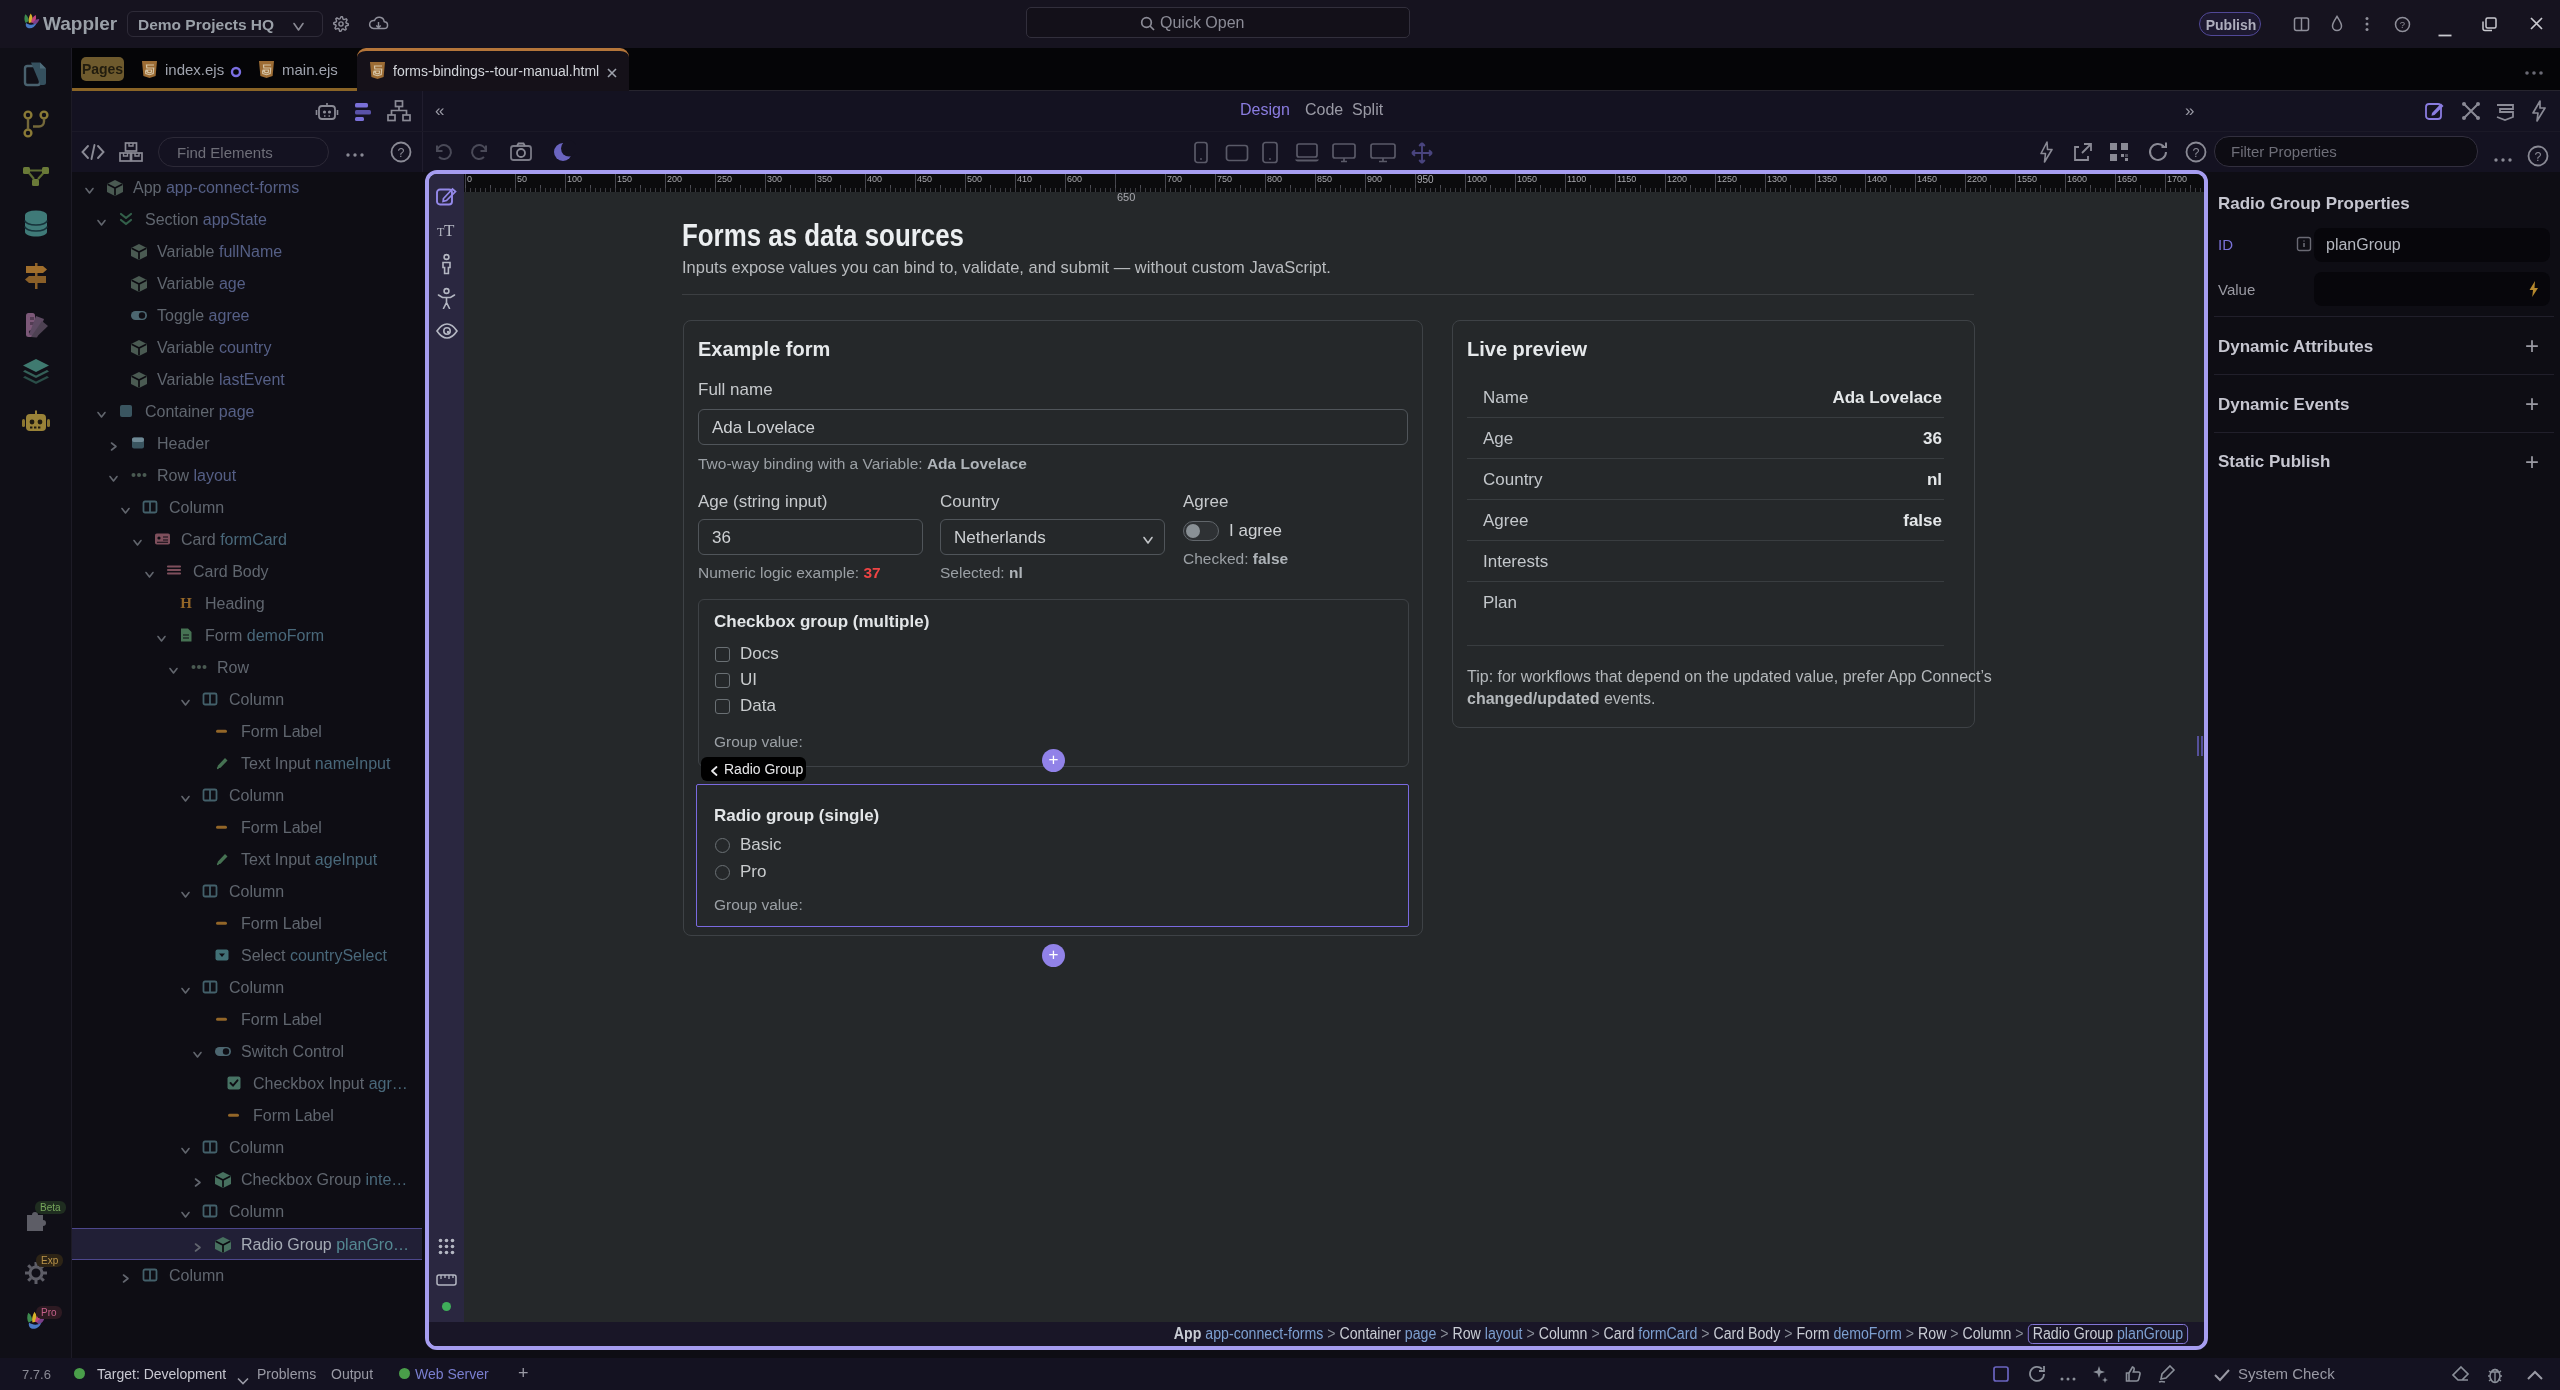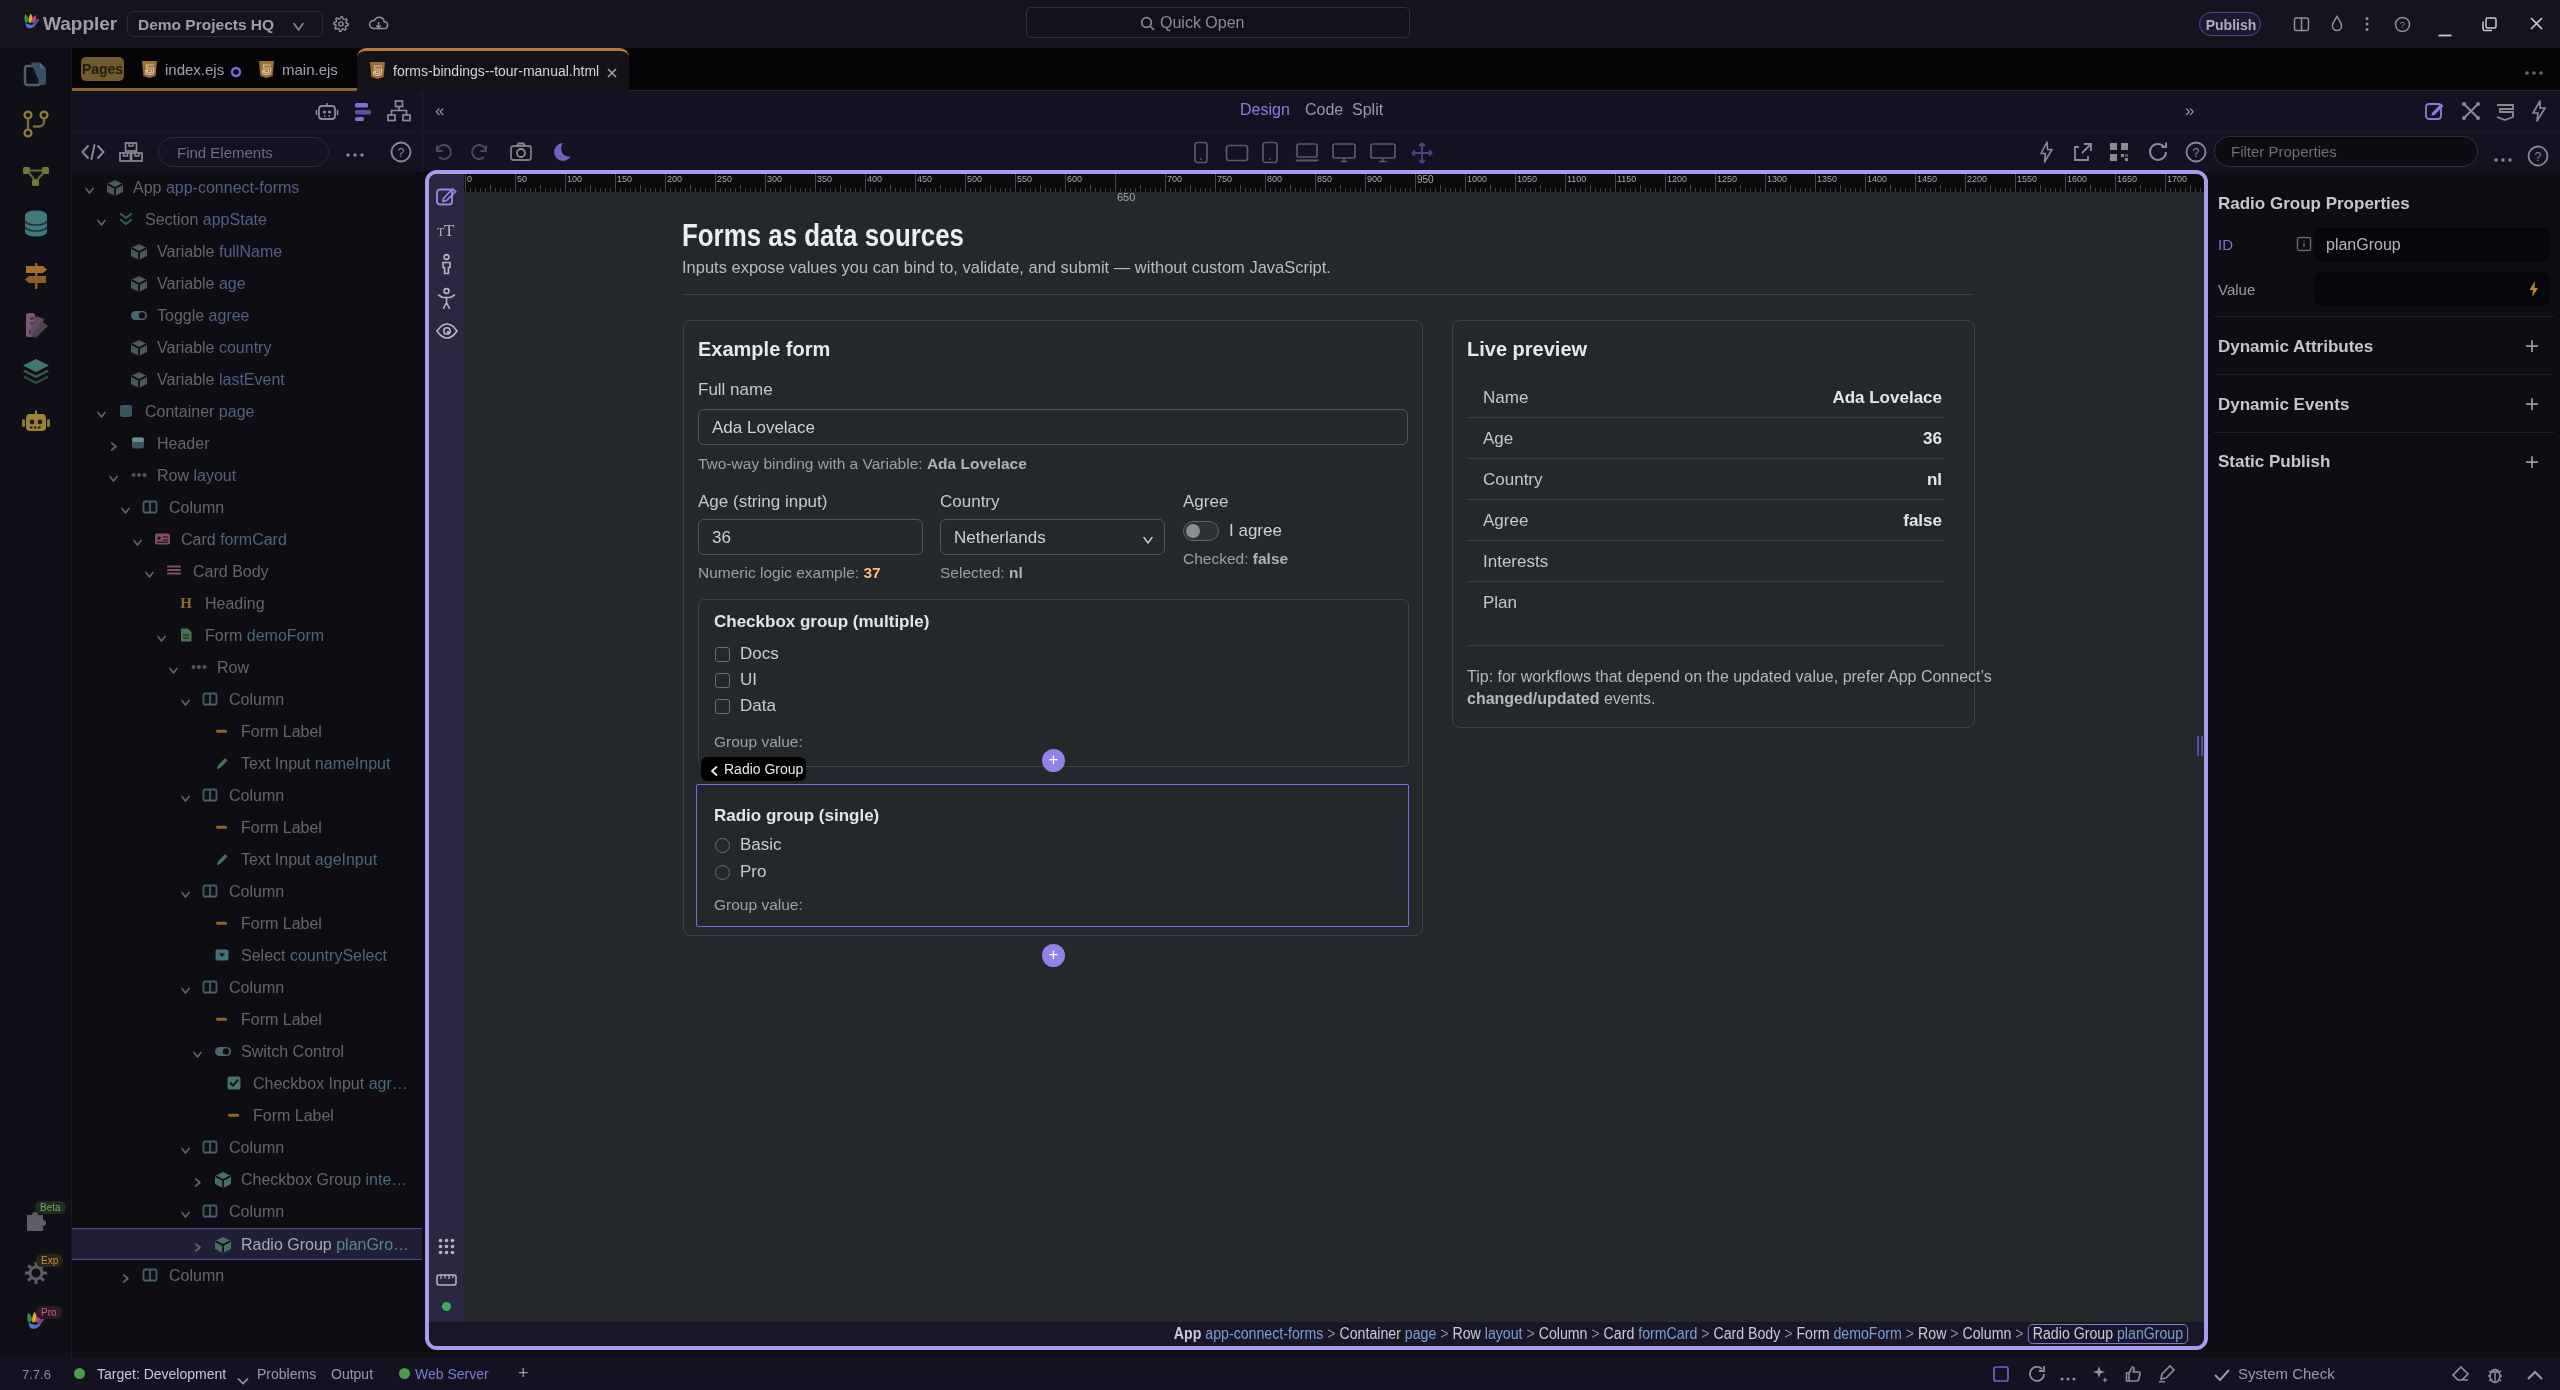--- a/index.html
+++ b/index.html
@@ -713,21 +713,21 @@
           <span style="position:absolute;left:53px;top:0;font-size:9px;color:#a8a8ae">50</span>
           <span style="position:absolute;left:103px;top:0;font-size:9px;color:#a8a8ae">100</span>
           <span style="position:absolute;left:153px;top:0;font-size:9px;color:#a8a8ae">150</span>
           <span style="position:absolute;left:203px;top:0;font-size:9px;color:#a8a8ae">200</span>
           <span style="position:absolute;left:253px;top:0;font-size:9px;color:#a8a8ae">250</span>
           <span style="position:absolute;left:303px;top:0;font-size:9px;color:#a8a8ae">300</span>
           <span style="position:absolute;left:353px;top:0;font-size:9px;color:#a8a8ae">350</span>
           <span style="position:absolute;left:403px;top:0;font-size:9px;color:#a8a8ae">400</span>
           <span style="position:absolute;left:453px;top:0;font-size:9px;color:#a8a8ae">450</span>
           <span style="position:absolute;left:503px;top:0;font-size:9px;color:#a8a8ae">500</span>
-          <span style="position:absolute;left:553px;top:0;font-size:9px;color:#a8a8ae">550</span>
+          <span style="position:absolute;left:553px;top:0;font-size:9px;color:#a8a8ae">410</span>
           <span style="position:absolute;left:603px;top:0;font-size:9px;color:#a8a8ae">600</span>
           <span style="position:absolute;left:653px;top:17px;font-size:11px;color:#a8a8ae">650</span>
           <span style="position:absolute;left:703px;top:0;font-size:9px;color:#a8a8ae">700</span>
           <span style="position:absolute;left:753px;top:0;font-size:9px;color:#a8a8ae">750</span>
           <span style="position:absolute;left:803px;top:0;font-size:9px;color:#a8a8ae">800</span>
           <span style="position:absolute;left:853px;top:0;font-size:9px;color:#a8a8ae">850</span>
           <span style="position:absolute;left:903px;top:0;font-size:9px;color:#a8a8ae">900</span>
           <span style="position:absolute;left:953px;top:0;font-size:10px;color:#a8a8ae">950</span>
           <span style="position:absolute;left:1003px;top:0;font-size:9px;color:#a8a8ae">1000</span>
           <span style="position:absolute;left:1053px;top:0;font-size:9px;color:#a8a8ae">1050</span>
@@ -769,21 +769,21 @@
         <span style="position:absolute;left:13px;top:8px;font-size:17px;color:#ced1d4">Netherlands</span>
         <span style="position:absolute;right:10px;top:12px"><svg width="12" height="12" viewBox="0 0 12 12" style="">
             <path d="M2 3.5 L6.0 9 L10 3.5" fill="none" stroke="#c0c3c6" stroke-width="1.6" stroke-linecap="round" stroke-linejoin="round"></path>
           </svg></span>
       </div>
 <div class="abs" style="left:754px;top:347px;width:36px;height:20px;border:1px solid #61666b;border-radius:10px;background:#2e3134">
         <span style="position:absolute;left:2px;top:2px;width:14px;height:14px;border-radius:50%;background:#899095"></span>
       </div>
 <span class="abs" style="left:800px;top:347px;font-size:17px;color:#ced1d4">I agree</span>
 <span class="abs" style="left:754px;top:376px;font-size:15.5px;color:#9ba0a5">Checked: <b style="color:#aeb3b8">false</b></span>
-<span class="abs" style="left:269px;top:390px;font-size:15.5px;color:#9ba0a5">Numeric logic example: <b style="color:#fdba74">37</b></span>
+<span class="abs" style="left:269px;top:390px;font-size:15.5px;color:#9ba0a5">Numeric logic example: <b style="color:#ef4444">37</b></span>
 <span class="abs" style="left:511px;top:390px;font-size:15.5px;color:#9ba0a5">Selected: <b style="color:#aeb3b8">nl</b></span>
 <div class="abs" style="left:269px;top:425px;width:711px;height:168px;border:1px solid #3e4246;border-radius:6px"></div>
 <span class="abs" style="left:285px;top:438px;font-size:17px;font-weight:bold;color:#e2e5e7">Checkbox group (multiple)</span>
 <div class="abs" style="left:286px;top:473px;width:15px;height:15px;border:1px solid #6a7074;border-radius:3px"></div>
 <span class="abs" style="left:311px;top:470px;font-size:17px;color:#c9ccce">Docs</span>
 <div class="abs" style="left:286px;top:499px;width:15px;height:15px;border:1px solid #6a7074;border-radius:3px"></div>
 <span class="abs" style="left:311px;top:496px;font-size:17px;color:#c9ccce">UI</span>
 <div class="abs" style="left:286px;top:525px;width:15px;height:15px;border:1px solid #6a7074;border-radius:3px"></div>
 <span class="abs" style="left:311px;top:522px;font-size:17px;color:#c9ccce">Data</span>
 <span class="abs" style="left:285px;top:559px;font-size:15.5px;color:#9ba0a5">Group value:</span>

